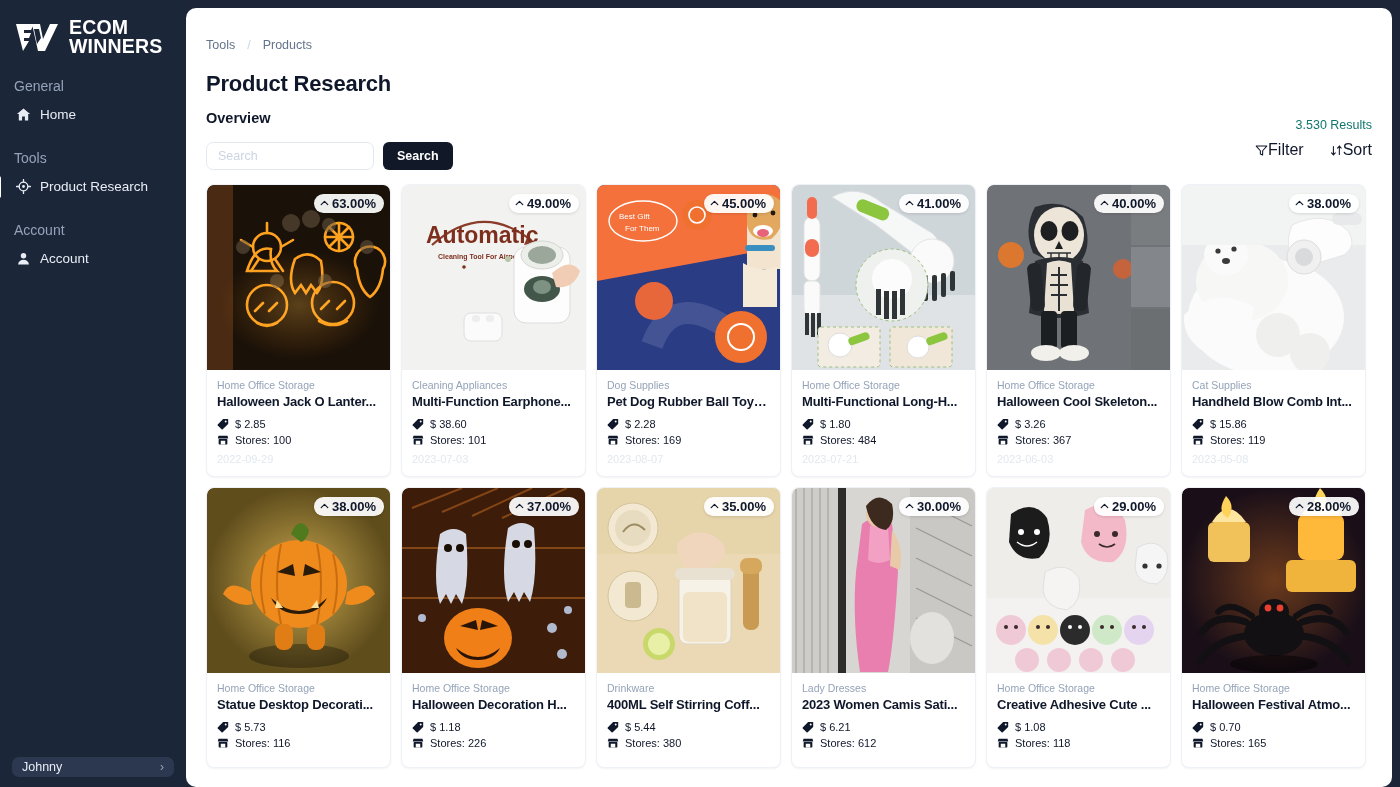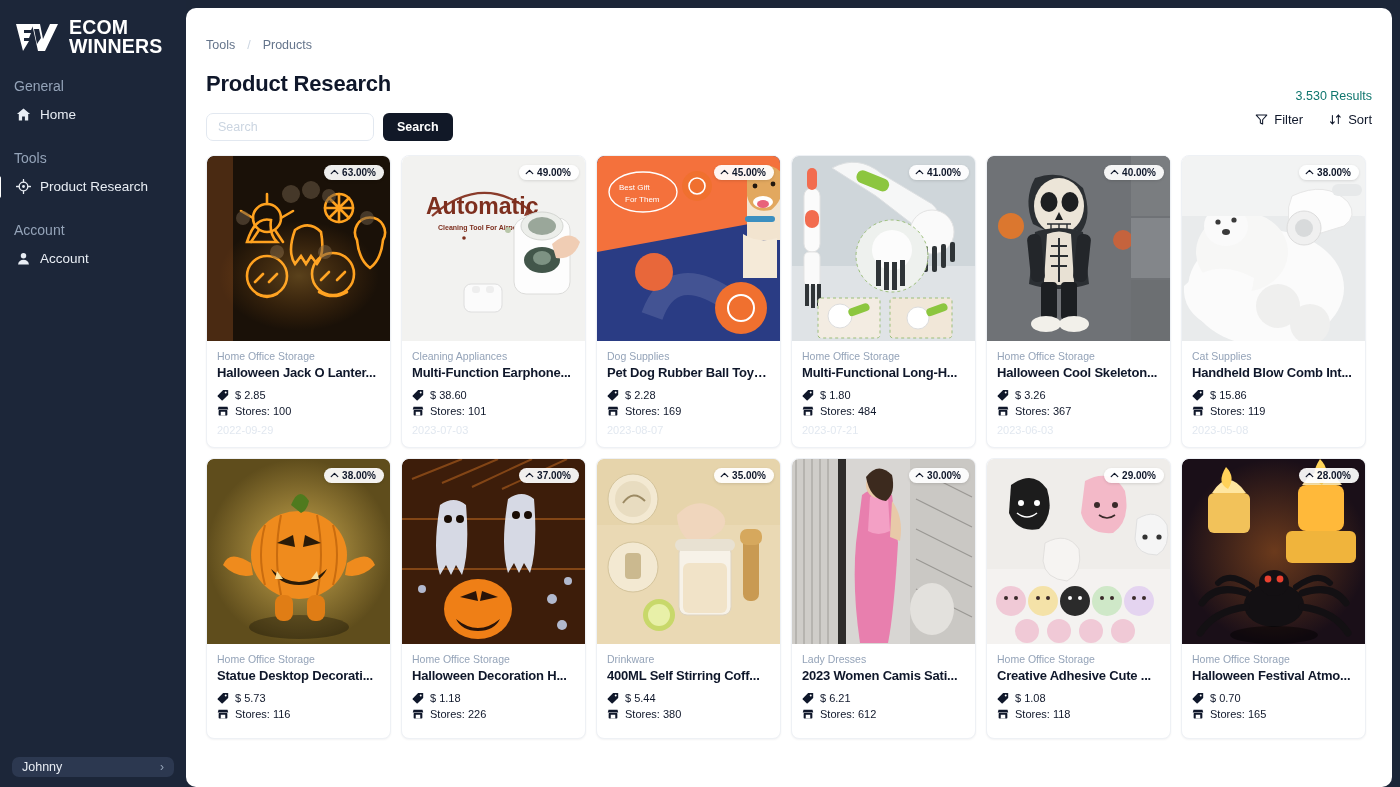--- a/index.html
+++ b/index.html
@@ -95,22 +95,22 @@
     font-size: 12.5px; font-weight: 600; cursor: pointer;
     font-family: "Liberation Sans", sans-serif;
   }
   .toolbar-right {
     position: absolute; right: 20px; top: -8px;
     display: flex; flex-direction: column; align-items: flex-end;
   }
   .results-count { font-size: 12.5px; color: #0f766e; font-weight: 400; }
   .tr-actions { display: flex; gap: 26px; margin-top: 9px; }
   .tr-btn {
-    display: flex; align-items: center; gap: 6px;
-    font-size: 13px; color: #0f172a; cursor: pointer;
+    display: flex; align-items: center; 
+    font-size: 16px; color: #0f172a; cursor: pointer;
   }
 
   
   .grid {
     display: grid;
     grid-template-columns: repeat(6, 185px);
     gap: 10px;
     padding: 14px 0 0 20px;
   }
   .card {
@@ -126,21 +126,21 @@
     width: 185px; height: 185px;
     position: relative; overflow: hidden;
     border-radius: 7px 7px 0 0;
   }
   .thumb svg { display: block; width: 185px; height: 185px; }
   .badge {
     position: absolute; top: 9px; right: 8px;
     background: rgba(255,255,255,.93);
     border-radius: 11px;
     padding: 2px 8px 2px 6px;
-    font-size: 10px; font-weight: 600; color: #0f172a;
+    font-size: 13px; font-weight: 600; color: #0f172a;
     display: flex; align-items: center; gap: 3px;
     box-shadow: 0 1px 3px rgba(0,0,0,.12);
   }
   .badge .caret { font-size: 9px; line-height: 1; display:block; }
   .card-body { padding: 9px 10px 11px 10px; }
   .cat {
     font-size: 10.5px; color: #94a3b8; margin-bottom: 3px;
     white-space: nowrap; overflow: hidden; text-overflow: ellipsis;
   }
   .pname {
@@ -217,20 +217,21 @@
 
 <div id="main">
 
   <div class="breadcrumb">
     <a>Tools</a>
     <span class="sep">/</span>
     <a>Products</a>
   </div>
 
   <h1 class="page-title">Product Research</h1>
+  <h2 class="section-title">Overview</h2>
 
   <div class="toolbar">
     <input class="search-input" type="text" placeholder="Search" style="">
     <button class="search-btn">Search</button>
 
     <div class="toolbar-right">
       <div class="results-count">3.530 Results</div>
       <div class="tr-actions">
         <div class="tr-btn">
           <span style="display:block;width:13px;height:13px;">

